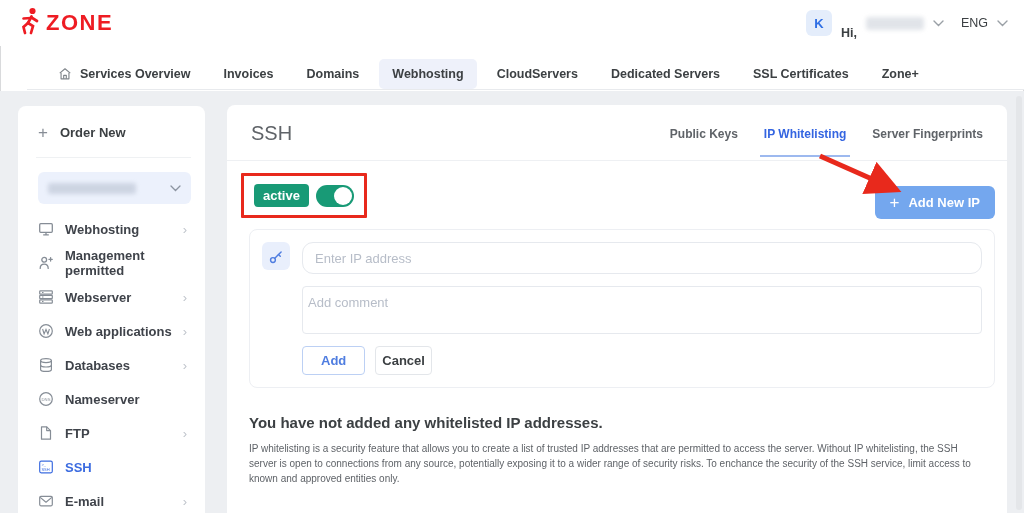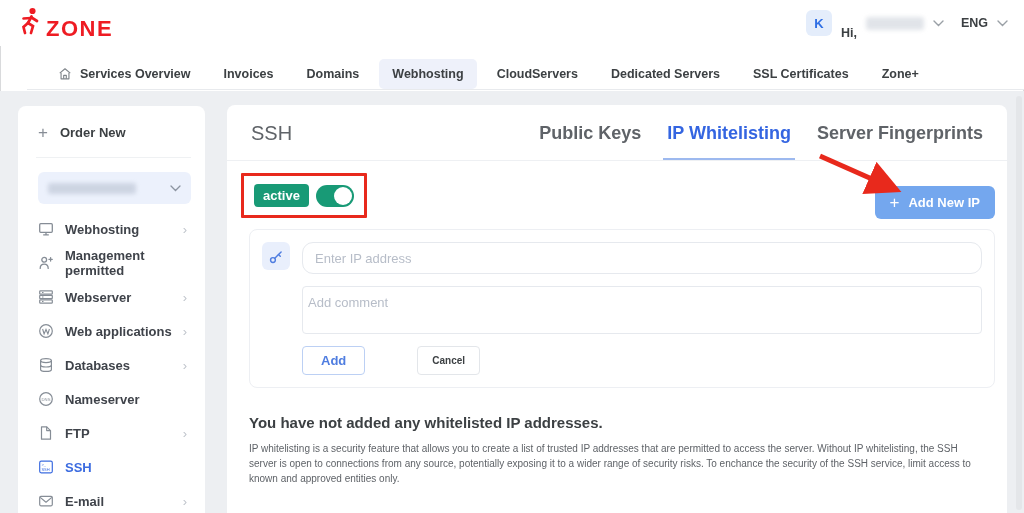--- a/index.html
+++ b/index.html
@@ -4,29 +4,29 @@
 <style>
   * { margin:0; padding:0; box-sizing:border-box; }
   html,body { width:1024px; height:513px; }
   body { font-family:"Liberation Sans", sans-serif; background:#fff; }
   .page { position:relative; width:1024px; height:513px; overflow:hidden; background:#fff;
           box-shadow: inset 0 0 0 1px #d9dadc; }
 
   
   .topbar { position:absolute; top:0; left:0; right:0; height:46px; background:#fff;
             display:flex; align-items:center; justify-content:space-between; padding:0 16px; }
-  .logo { display:flex; align-items:flex-end; gap:4px; }
+  .logo { display:flex; align-items:center; gap:4px; }
   .logo-text { color:#ee1c23; font-size:22px; font-weight:800; letter-spacing:1.5px; line-height:1; }
   .userarea { display:flex; align-items:center; gap:9px; }
   .avatar { width:26px; height:26px; border-radius:6px; background:#e4edfb; color:#2f6fe4;
             font-size:13px; font-weight:700; display:flex; align-items:center; justify-content:center; }
   .greet { font-size:12.5px; font-weight:600; color:#3c4043;margin-top:20px; }
   .blurname { width:58px; height:13px; border-radius:3px; background:#c9cfd8; filter:blur(2px); opacity:.55; }
   .chev-sm { color:#9aa0a6; display:flex; }
-  .lang { font-size:12.5px; font-weight:700; color:#3c4043; margin-left:8px; }
+  .lang { font-size:12.5px; font-weight:400; color:#3c4043; margin-left:8px; }
 
   
   .navbar { position:absolute; top:46px; left:0; right:0; height:44px; background:#fff;
             border-bottom:1px solid #e8eaed; display:flex; align-items:flex-end; padding:0 18px;margin-left:27px; }
   .nav-item { display:flex; align-items:center; gap:8px; font-size:12.5px; font-weight:600; color:#3c4043;
               padding:8px 13px; border-radius:5px; margin-right:7px; cursor:pointer; white-space:nowrap; }
   .nav-item.active { background:#eef1fa; }
   .nav-item svg { display:block; }
 
   
@@ -48,21 +48,21 @@
   .side-item.active .lbl { color:#3c6ce0; }
   .icon16 { width:16px; height:16px; flex:0 0 16px; display:flex; }
 
   
   .main-card { position:absolute; left:227px; top:14px; width:780px; bottom:-8px;
                background:#fff; border-radius:8px; }
   .card-head { display:flex; align-items:center; justify-content:space-between;
                padding:17px 24px 15px 24px; border-bottom:1px solid #eef0f3; }
   .card-title { font-size:20px; font-weight:400; color:#5f6368; }
   .tabs { display:flex; gap:26px; }
-  .tab { font-size:18px; font-weight:600; color:#5f6368; cursor:pointer; position:relative; }
+  .tab { font-size:12px; font-weight:600; color:#5f6368; cursor:pointer; position:relative; }
   .tab.active { color:#3465e1; }
   .tab.active::after { content:""; position:absolute; left:-4px; right:-4px; bottom:-16px; height:2px; background:#9db9ef; }
 
   .card-body { padding:12px 12px 0 22px; }
   .toolbar { display:flex; align-items:flex-start; justify-content:space-between; position:relative; }
   .status-group { display:flex; align-items:center; gap:7px; border:3px solid #e8291c; padding:8px 10px;
                   margin-left:-8px; border-radius:1px; }
   .badge { background:#189a76; color:#fff; font-size:13px; font-weight:700; padding:4px 9px; border-radius:4px; }
   .toggle { width:38px; height:22px; background:#189a76; border-radius:11px; position:relative; cursor:pointer; }
   .toggle .knob { position:absolute; top:2px; right:2px; width:18px; height:18px; background:#fff; border-radius:50%; }
@@ -77,22 +77,22 @@
               display:flex; align-items:center; justify-content:center; }
   .form-col { flex:1; }
   .ip-input { width:100%; height:32px; border:1px solid #e6e9ee; border-radius:11px; padding:0 12px;
               font-family:inherit; font-size:13px; color:#3c4043; outline:none; }
   .cmt-input { width:100%; height:48px; border:1px solid #e6e9ee; border-radius:4px; padding:8px 5px;
                font-family:inherit; font-size:13px; color:#3c4043; outline:none; resize:none; margin-top:12px; display:block; }
   .ip-input::placeholder, .cmt-input::placeholder { color:#b7bdc8; }
   .btn-row { display:flex; gap:10px; margin-top:12px; }
   .btn-add { background:#fff; border:1px solid #bcd0f4; color:#4f7de0; font-family:inherit; font-size:13px;
              font-weight:600; padding:6px 18px; border-radius:4px; cursor:pointer; }
-  .btn-cancel { background:#fff; border:1px solid #e3e6ea; color:#3c4043; font-family:inherit; font-size:10px;
-                font-weight:700; padding:6px 14px; border-radius:4px; cursor:pointer;margin-left:42px; }
+  .btn-cancel { background:#fff; border:1px solid #e3e6ea; color:#3c4043; font-family:inherit; font-size:13px;
+                font-weight:700; padding:6px 6px; border-radius:4px; cursor:pointer; }
 
   .empty { margin-top:26px; padding-right:10px; }
   .empty h3 { font-size:15px; font-weight:700; color:#3c4043; }
   .empty p { font-size:10px; color:#5f6368; line-height:1.5; margin-top:10px; }
 
   .arrow-overlay { position:absolute; left:810px; top:147px; width:112px; height:62px; z-index:6; pointer-events:none; }
   .scroll-strip { position:absolute; right:2px; top:96px; bottom:3px; width:6px; background:#e4e6e9; border-radius:3px; }
 </style>
 </head>
 <body>

